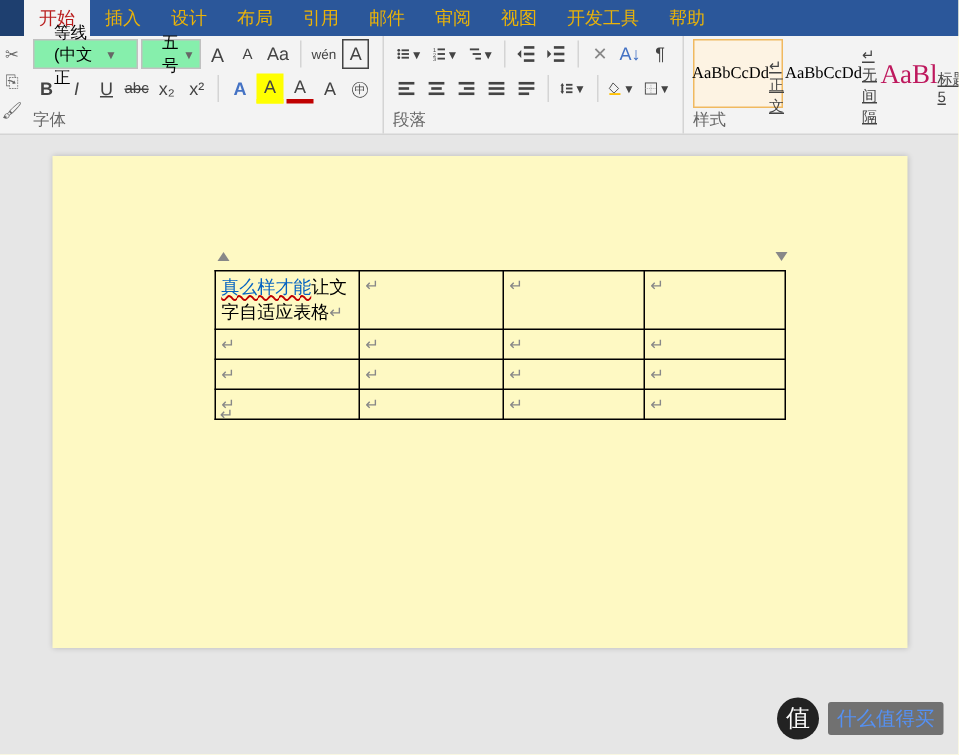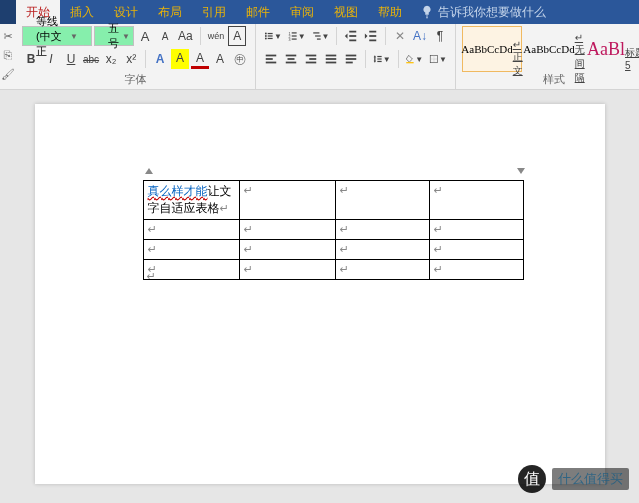--- a/index.html
+++ b/index.html
@@ -5,73 +5,68 @@
 * { box-sizing: border-box; margin: 0; padding: 0; }
 body { font-family: "Microsoft YaHei", sans-serif; font-size: 12px; background: #fff; width: 639px; height: 503px; overflow: hidden; position: relative; }
 .tabs { background: #2b579a; display: flex; align-items: center; height: 24px; }
 .tab { color: #eab308; padding: 0 10px; height: 24px; line-height: 24px; font-size: 12px; cursor: pointer; }
 .tab.active { background: #f3f3f3; color: #b91c1c; }
 .tab.file { background: #1e3f6f; color: #fff; width: 16px; padding: 0 4px; }
 .tell-me { color: #c4d4ea; display: flex; align-items: center; gap: 4px; margin-left: 8px; }
 .tell-me svg { width: 14px; height: 14px; }
 .ribbon { background: #f3f3f3; border-bottom: 1px solid #d4d4d4; height: 66px; display: flex; padding-left: 16px; }
 .group { border-right: 1px solid #d4d4d4; padding: 2px 6px 0 6px; display: flex; flex-direction: column; justify-content: space-between; }
-.group-label { text-align: center; color: #666; font-size: 11px; padding-bottom: 2px; }
+.group-label { color: #666; font-size: 11px; padding-bottom: 2px; }
 .group-content { display: flex; flex-direction: column; gap: 3px; }
 .row { display: flex; align-items: center; gap: 2px; }
 .btn { display: inline-flex; align-items: center; justify-content: center; min-width: 18px; height: 20px; cursor: pointer; color: #444; font-size: 12px; padding: 0 2px; }
 .combo { border: 1px solid #c0c0c0; background: #86efac; height: 20px; display: inline-flex; align-items: center; padding: 0 13px; font-size: 11px; }
 .combo .arr { font-size: 8px; margin-left: 3px; color: #666; }
 .sep { width: 1px; height: 18px; background: #d4d4d4; margin: 0 3px; }
 .style-box { border: 1px solid transparent; width: 60px; height: 46px; display: flex; align-items: center; justify-content: center; cursor: pointer; }
 .style-box.sel { border-color: #f0b960; background: #fdf3e3; }
 .style-preview { font-family: "SimSun", serif; }
 .style-name { font-size: 10px; color: #444; margin-top: 18px; text-decoration: underline; }
 .side-icons { position: absolute; left: 0; top: 30px; width: 16px; display: flex; flex-direction: column; gap: 6px; align-items: center; }
 .side-icons .ic { font-size: 11px; color: #666; cursor: pointer; }
 .doc-area { background: #e6e6e6; height: 413px; overflow: hidden; position: relative; }
-.page { background: #ffffff; width: 570px; height: 380px; margin: 14px auto 0; box-shadow: 0 0 4px rgba(0,0,0,0.2); position: relative; }
+.page { background: #fef9c3; width: 570px; height: 328px; margin: 14px auto 0; box-shadow: 0 0 4px rgba(0,0,0,0.2); position: relative; }
 .ruler-mark { position: absolute; top: 64px; left: 110px; right: 80px; height: 10px; }
 .ruler-mark::before, .ruler-mark::after { content: ''; position: absolute; width: 0; height: 0; border-left: 4px solid transparent; border-right: 4px solid transparent; border-bottom: 6px solid #888; }
 .ruler-mark::before { left: 0; }
 .ruler-mark::after { right: 0; border-bottom: none; border-top: 6px solid #888; }
 .word-table { border-collapse: collapse; position: absolute; top: 76px; left: 108px; font-family: "SimSun", serif; font-size: 12px; }
 .word-table td { border: 1px solid #000; padding: 2px 4px; vertical-align: top; min-height: 18px; }
 .word-table td.c1 { width: 96px; }
 .word-table td.c2 { width: 96px; }
 .word-table td.c3 { width: 94px; }
 .word-table td.c4 { width: 94px; }
 .para-mark { color: #888; font-size: 11px; }
 .hyperlink { color: #0563c1; text-decoration: underline; }
 .watermark { position: absolute; right: 10px; bottom: 10px; display: flex; align-items: center; gap: 6px; opacity: 0.85; }
 .watermark .circ { width: 28px; height: 28px; border-radius: 50%; background: #000; color: #fff; display: flex; align-items: center; justify-content: center; font-size: 16px; }
-.watermark .txt { color: #0c4a6e; background: rgba(0,0,0,0.6); padding: 2px 6px; border-radius: 2px; font-size: 13px; }
+.watermark .txt { color: #3b82f6; background: rgba(0,0,0,0.6); padding: 2px 6px; border-radius: 2px; font-size: 13px; }
 .wavy { text-decoration: underline wavy #c00000; }
 svg.ic { width: 14px; height: 14px; }
 </style>
 </head>
 <body>
 
 <div class="tabs">
   <div class="tab file"></div>
   <div class="tab active">开始</div>
   <div class="tab">插入</div>
   <div class="tab">设计</div>
   <div class="tab">布局</div>
   <div class="tab">引用</div>
   <div class="tab">邮件</div>
   <div class="tab">审阅</div>
   <div class="tab">视图</div>
+  <div class="tab">开发工具</div>
   <div class="tab">帮助</div>
-  <div class="tell-me">
-    <svg class="ic" viewBox="0 0 16 16">
-        <path fill="#c4d4ea" d="M8 1a4 4 0 00-2 7.5V11h4V8.5A4 4 0 008 1zm-1 11h2v1H7zm0 2h2v1H7z"></path>
-      </svg>
-    <span>告诉我你想要做什么</span>
-  </div>
 </div>
 
 <div class="ribbon">
   <div class="side-icons">
     <span class="ic">✂</span>
     <span class="ic">⎘</span>
     <span class="ic">🖌</span>
   </div>
 
   <div class="group" style="width:240px">
@@ -222,20 +217,21 @@
         <span class="btn">
             <svg class="ic" viewBox="0 0 16 16">
               <rect x="2" y="2" width="12" height="12" fill="none" stroke="#444"></rect>
               <line x1="2" y1="8" x2="14" y2="8" stroke="#aaa" stroke-dasharray="1"></line>
               <line x1="8" y1="2" x2="8" y2="14" stroke="#aaa" stroke-dasharray="1"></line>
             </svg>
             <span style="font-size:8px">▼</span>
           </span>
       </div>
     </div>
+    <div class="group-label">段落</div>
   </div>
 
   <div class="group" style="flex:1">
     <div class="row" style="height:46px">
       <div class="style-box sel">
         <div class="style-preview" style="font-size:11px">AaBbCcDd</div>
         <div class="style-name">↵ 正文</div>
       </div>
       <div class="style-box">
         <div class="style-preview" style="font-size:11px">AaBbCcDd</div>

